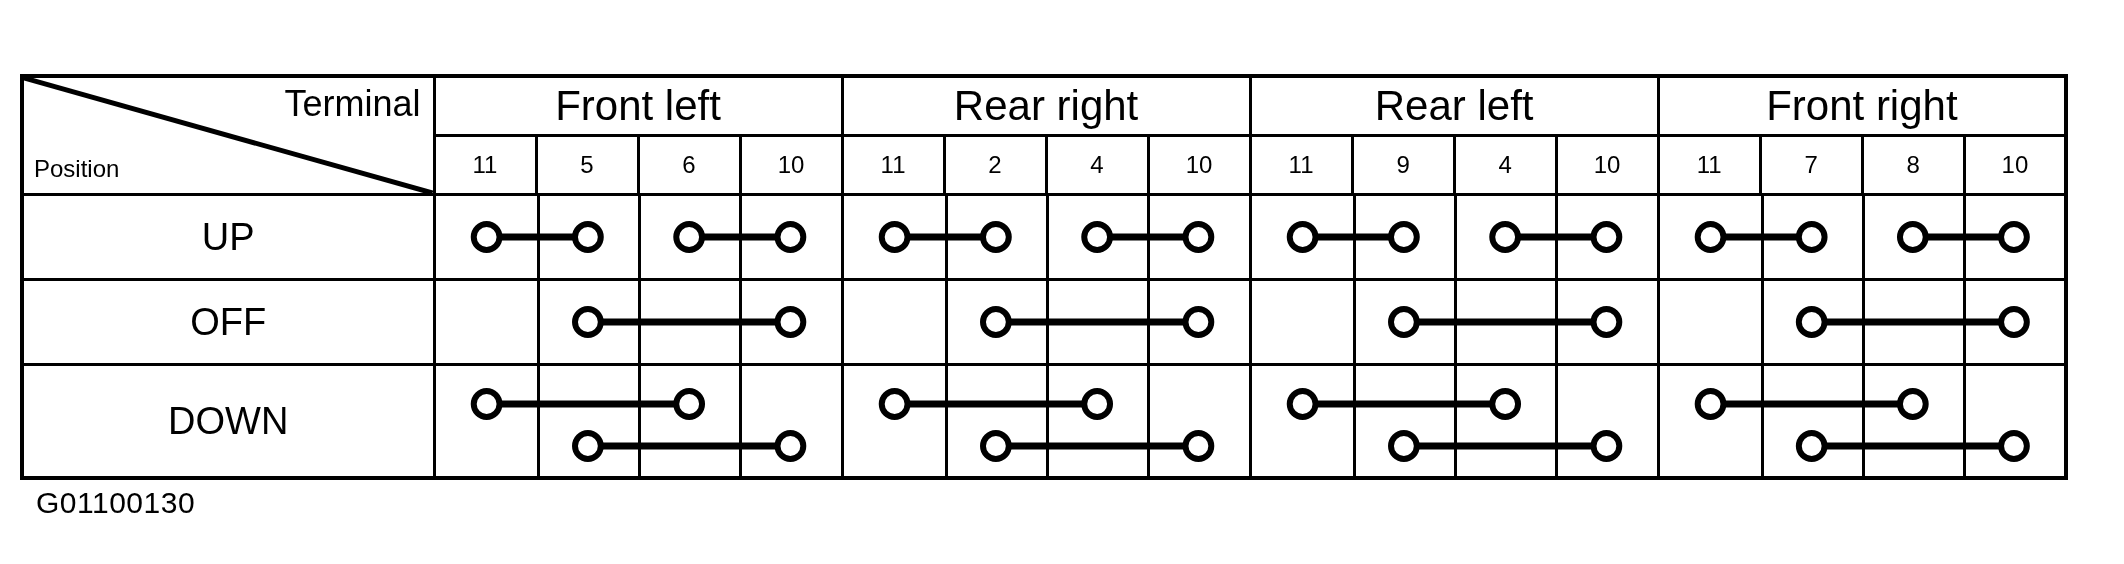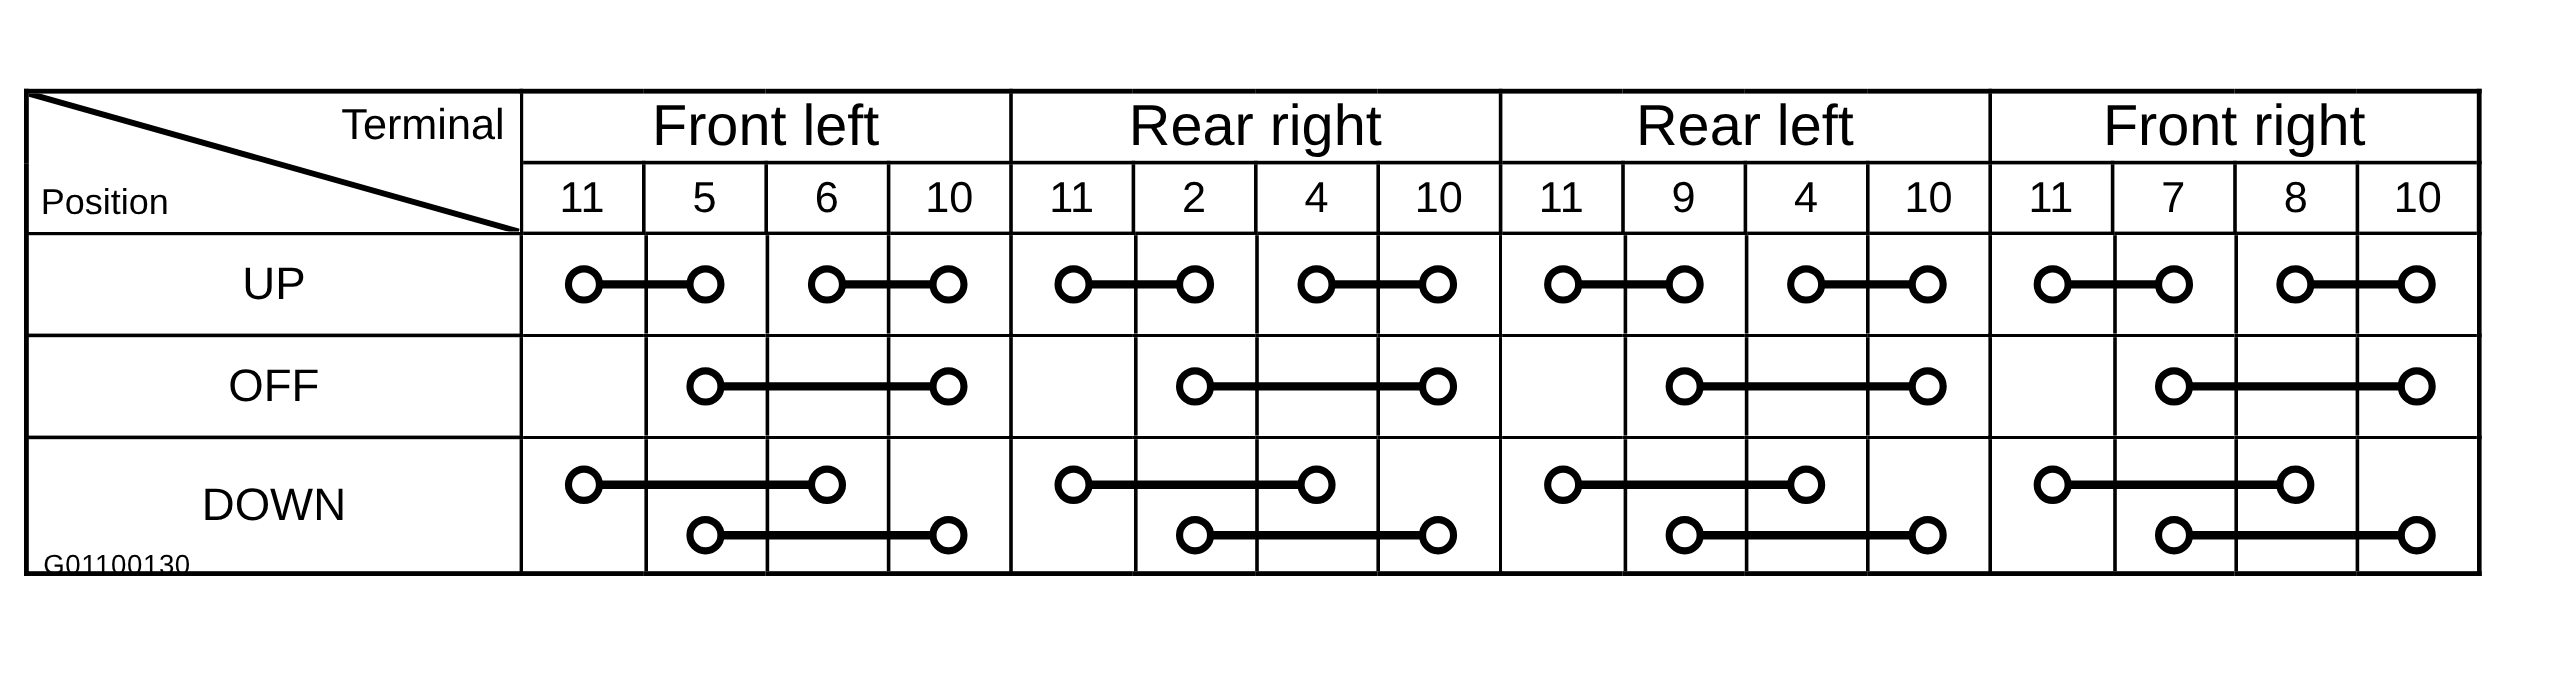--- a/index.html
+++ b/index.html
@@ -79,36 +79,36 @@
     right: 12px;
     top: 4px;
     font-size: 36px;
     line-height: 44px;
     white-space: nowrap;
   }
   .corner-position {
     position: absolute;
     left: 10px;
     bottom: 2px;
-    font-size: 30px;
+    font-size: 24px;
     line-height: 44px;
     white-space: nowrap;
   }
 
   
   th.group-head {
-    font-size: 48px;
+    font-size: 42px;
     line-height: 44px;
     height: 56px;
     white-space: nowrap;
   }
 
   
   td.term-num {
-    font-size: 36px;
+    font-size: 24px;
     line-height: 42px;
     height: 56px;
     width: 102px;
   }
 
   
   td.pos-label {
     font-size: 38px;
     line-height: 44px;
     white-space: nowrap;
@@ -139,22 +139,22 @@
   .group-overlay svg {
     display: block;
     width: 100%;
     height: 100%;
   }
 
   
   .caption {
     position: absolute;
     left: 36px;
-    top: 454px;
-    font-size: 23px;
+    top: 487px;
+    font-size: 30px;
     line-height: 32px;
     letter-spacing: 0.5px;
     white-space: nowrap;
   }
 </style>
 </head>
 <body>
 
 <div id="root">
 

